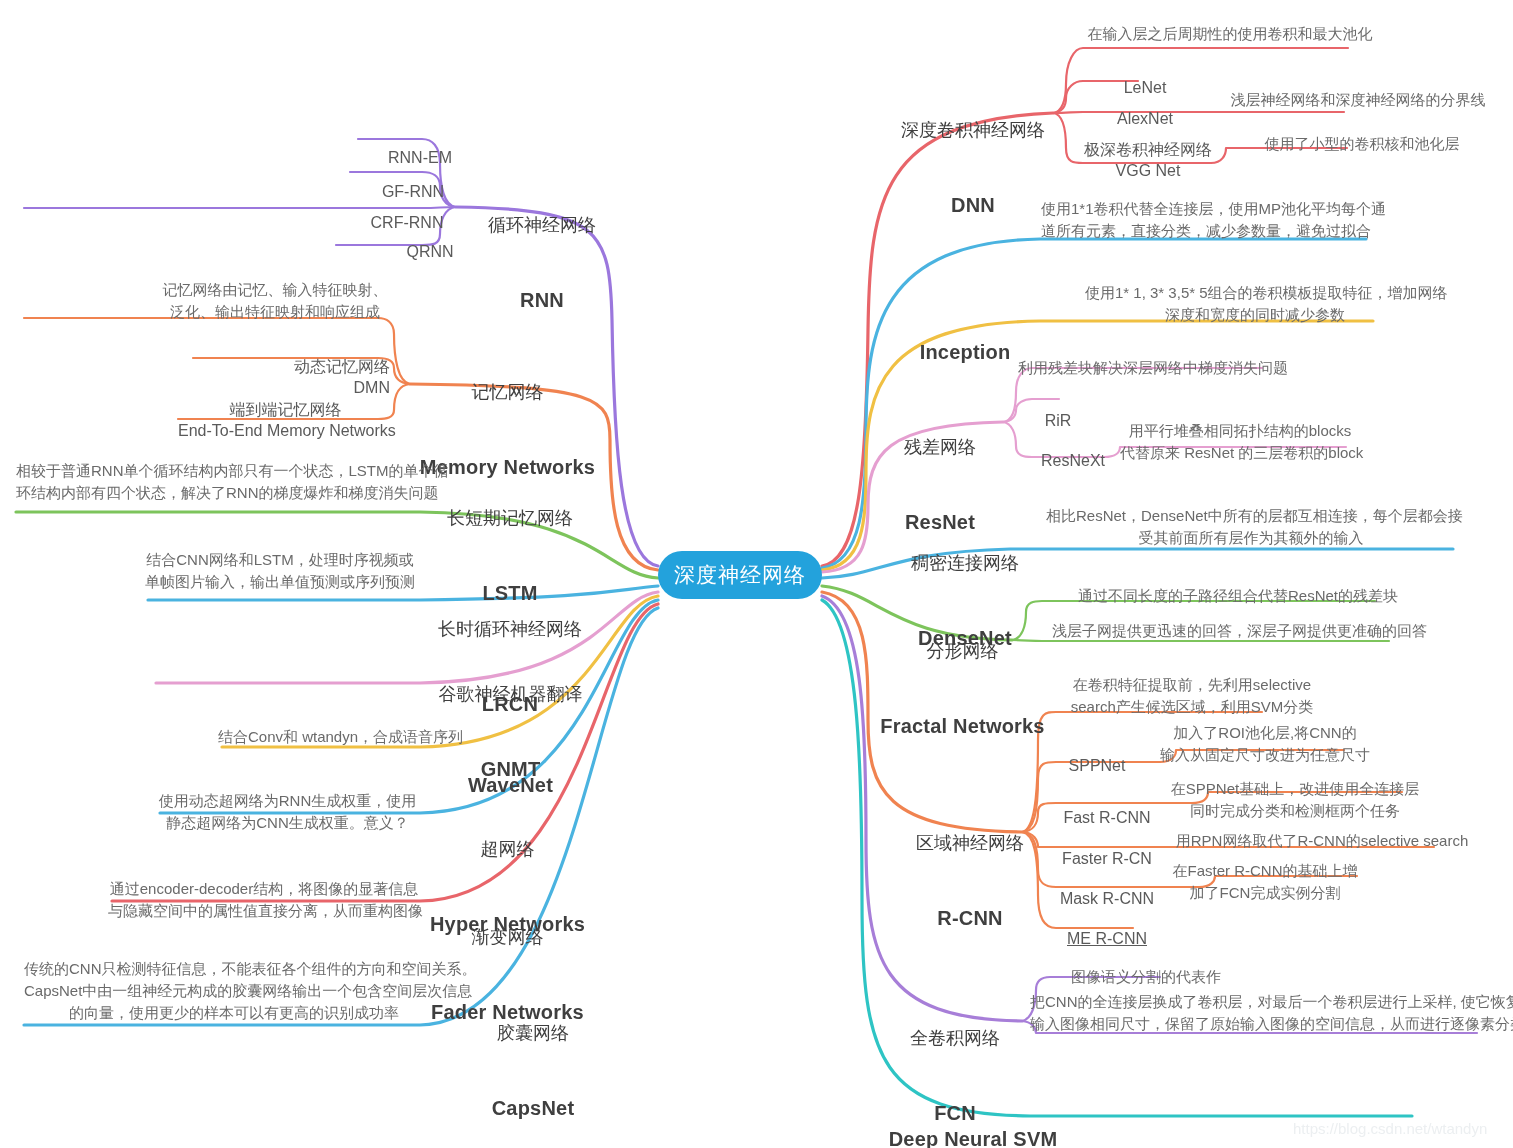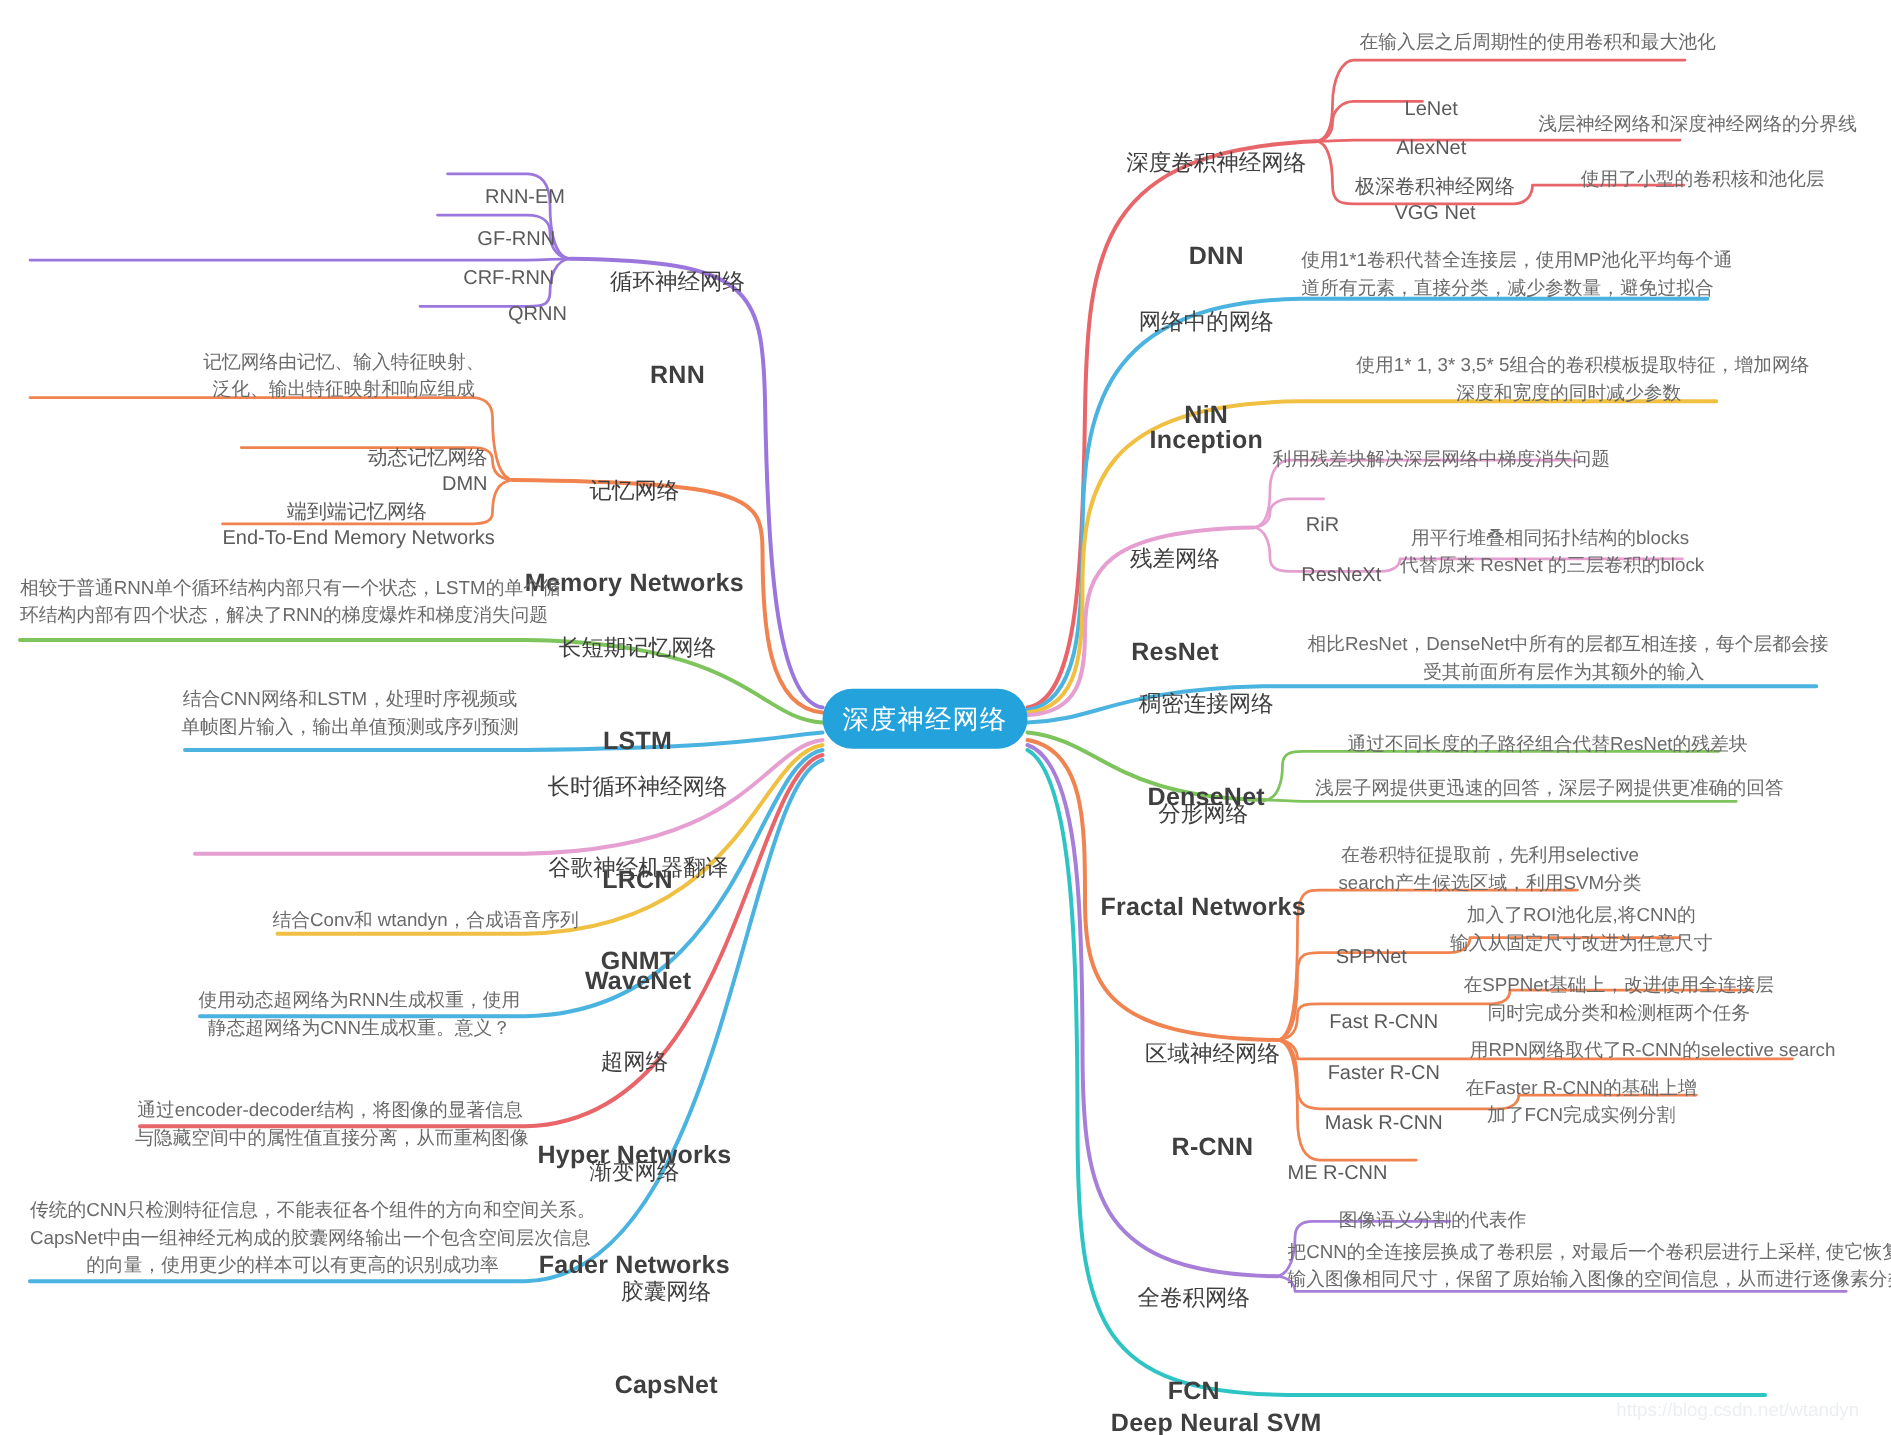--- a/index.html
+++ b/index.html
@@ -99,24 +99,20 @@
     <div class="en">DNN</div>
   </div>
   <div class="node leaf lft" style="left:1085px;top:23px;width:290px;">在输入层之后周期性的使用卷积和最大池化</div>
   <div class="node sub lft" style="left:1085px;top:57px;width:120px;">LeNet</div>
   <div class="node sub lft" style="left:1085px;top:88px;width:120px;">AlexNet</div>
   <div class="node leaf lft" style="left:1208px;top:89px;width:300px;">浅层神经网络和深度神经网络的分界线</div>
   <div class="node sub ctr" style="left:1068px;top:119px;width:160px;">极深卷积神经网络
 VGG Net</div>
   <div class="node leaf lft" style="left:1232px;top:133px;width:260px;">使用了小型的卷积核和池化层</div>
 
-  <div class="node topic ctr" style="left:885px;top:197px;width:160px;">
-    <div class="cn">网络中的网络</div>
-    <div class="en">NiN</div>
-  </div>
   <div class="node leaf ctr" style="left:1041px;top:198px;width:330px;">使用1*1卷积代替全连接层，使用MP池化平均每个通
 道所有元素，直接分类，减少参数量，避免过拟合</div>
 
   <div class="node topic ctr" style="left:885px;top:290px;width:160px;">
     <div class="en">Inception</div>
   </div>
   <div class="node leaf ctr" style="left:1037px;top:282px;width:340px;margin-left:48px;">使用1* 1, 3* 3,5* 5组合的卷积模板提取特征，增加网络
 深度和宽度的同时减少参数</div>
 
   <div class="node topic ctr" style="left:885px;top:387px;width:110px;">
@@ -153,21 +149,21 @@
   <div class="node leaf ctr" style="left:1160px;top:722px;width:210px;">加入了ROI池化层,将CNN的
 输入从固定尺寸改进为任意尺寸</div>
   <div class="node sub lft" style="left:1047px;top:787px;width:120px;">Fast R-CNN</div>
   <div class="node leaf ctr" style="left:1170px;top:778px;width:250px;">在SPPNet基础上，改进使用全连接层
 同时完成分类和检测框两个任务</div>
   <div class="node sub lft" style="left:1047px;top:828px;width:120px;">Faster R-CN</div>
   <div class="node leaf lft" style="left:1172px;top:830px;width:300px;">用RPN网络取代了R-CNN的selective search</div>
   <div class="node sub lft" style="left:1047px;top:868px;width:120px;">Mask R-CNN</div>
   <div class="node leaf ctr" style="left:1165px;top:860px;width:200px;">在Faster R-CNN的基础上增
 加了FCN完成实例分割</div>
-  <div class="node sub lft" style="left:1010px;top:908px;width:120px;">ME R-CNN</div>
+  <div class="node sub lft" style="left:1047px;top:908px;width:120px;text-decoration:underline;">ME R-CNN</div>
 
   <div class="node topic ctr" style="left:890px;top:978px;width:130px;">
     <div class="cn">全卷积网络</div>
     <div class="en">FCN</div>
   </div>
   <div class="node leaf lft" style="left:1036px;top:966px;width:220px;">图像语义分割的代表作</div>
   <div class="node leaf lft" style="left:1030px;top:991px;width:470px;">把CNN的全连接层换成了卷积层，对最后一个卷积层进行上采样, 使它恢复到
 输入图像相同尺寸，保留了原始输入图像的空间信息，从而进行逐像素分类。</div>
 
   <div class="node topic ctr" style="left:888px;top:1077px;width:170px;">

